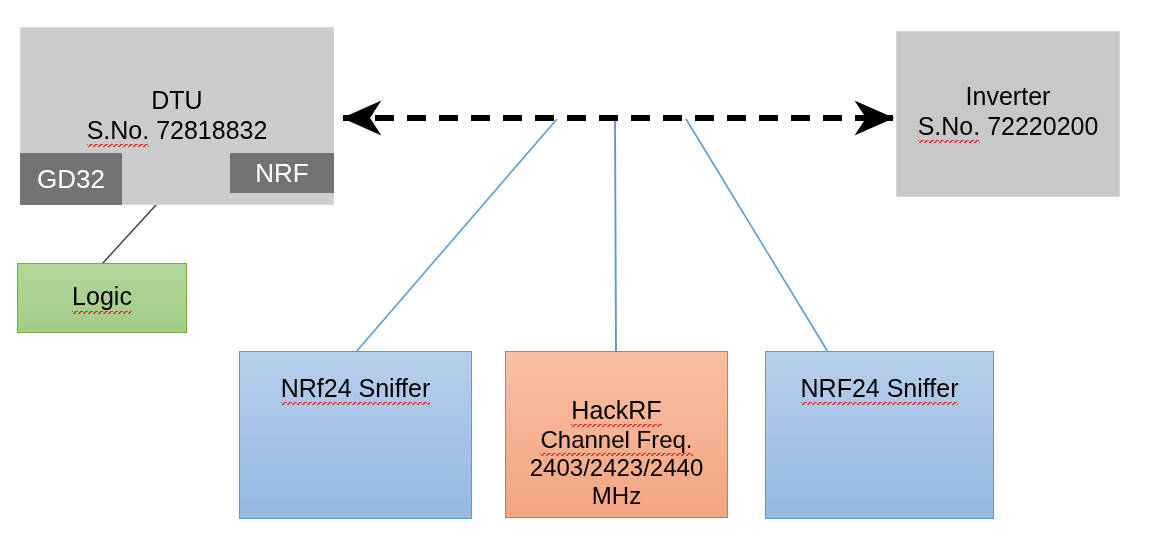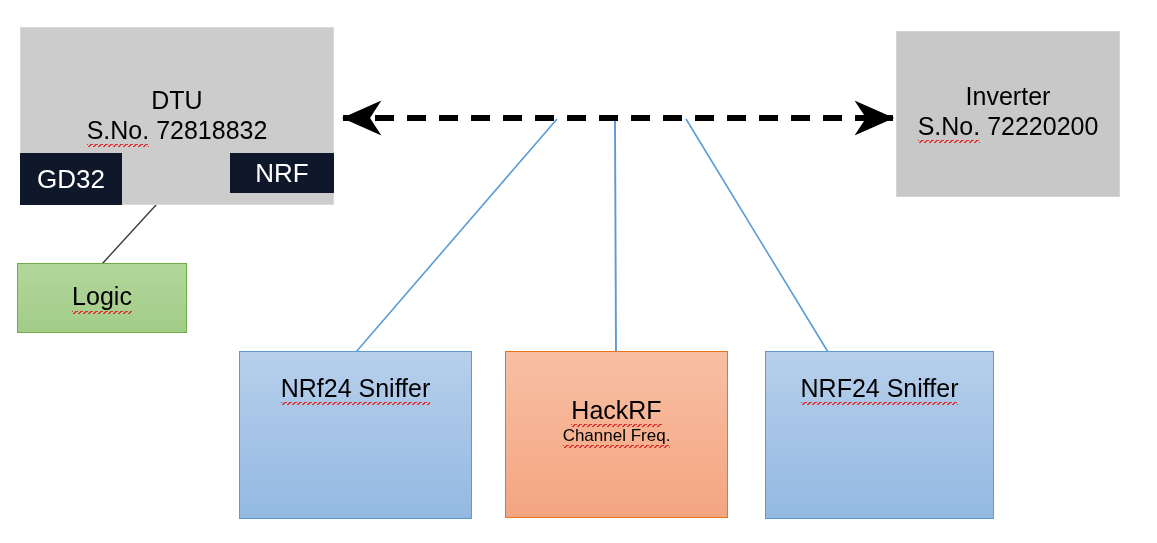--- a/index.html
+++ b/index.html
@@ -44,21 +44,21 @@
     border: 1px solid #d4d4d4;
     justify-content: flex-start;
     padding-top: 50px;
     text-align: right;
   }
   .inv-line { font-size: 25px; }
   
   .chip {
     position: absolute;
     box-sizing: border-box;
-    background: #0f172a;
+    background: #737373;
     color: #ffffff;
     display: flex;
     align-items: center;
     justify-content: center;
     font-size: 26px;
   }
   #gd32-box { left: 20px; top: 153px; width: 102px; height: 52px; }
   #nrf-box  { left: 230px; top: 153px; width: 104px; height: 40px; }
   
   #logic-box {
@@ -78,21 +78,21 @@
   #sniffer-right { left: 765px; top: 351px; width: 229px; height: 168px; }
   .sniffer-line { font-size: 25px; }
   #hackrf-box {
     left: 505px; top: 351px; width: 223px; height: 167px;
     background: linear-gradient(to bottom, #f8bfa3 0%, #f4a582 100%);
     border: 1px solid #e8741e;
     justify-content: flex-start;
     padding-top: 44px;
   }
   .hackrf-title { font-size: 25px; }
-  .hackrf-sub { font-size: 17px; }
+  .hackrf-sub { font-size: 24px; }
   
   .sq {
     background-image: repeating-linear-gradient(
       135deg, #e03131 0 1.3px, transparent 1.3px 2.6px);
     background-repeat: repeat-x;
     background-size: 5px 3px;
     background-position: left bottom;
     padding-bottom: 3px;
   }
   
@@ -166,20 +166,21 @@
     </div>
   </div>
 
   <div class="node" id="hackrf-box">
     <div class="hackrf-title">
       <span class="sq">HackRF</span>
     </div>
     <div class="hackrf-sub">
       <span class="sq">Channel Freq.</span>
     </div>
+    <div class="hackrf-sub">2403/2423/2440 MHz</div>
   </div>
 
   <div class="node sniffer" id="sniffer-right">
     <div class="sniffer-line">
       <span class="sq">NRF24 Sniffer</span>
     </div>
   </div>
 
 </div>
 

